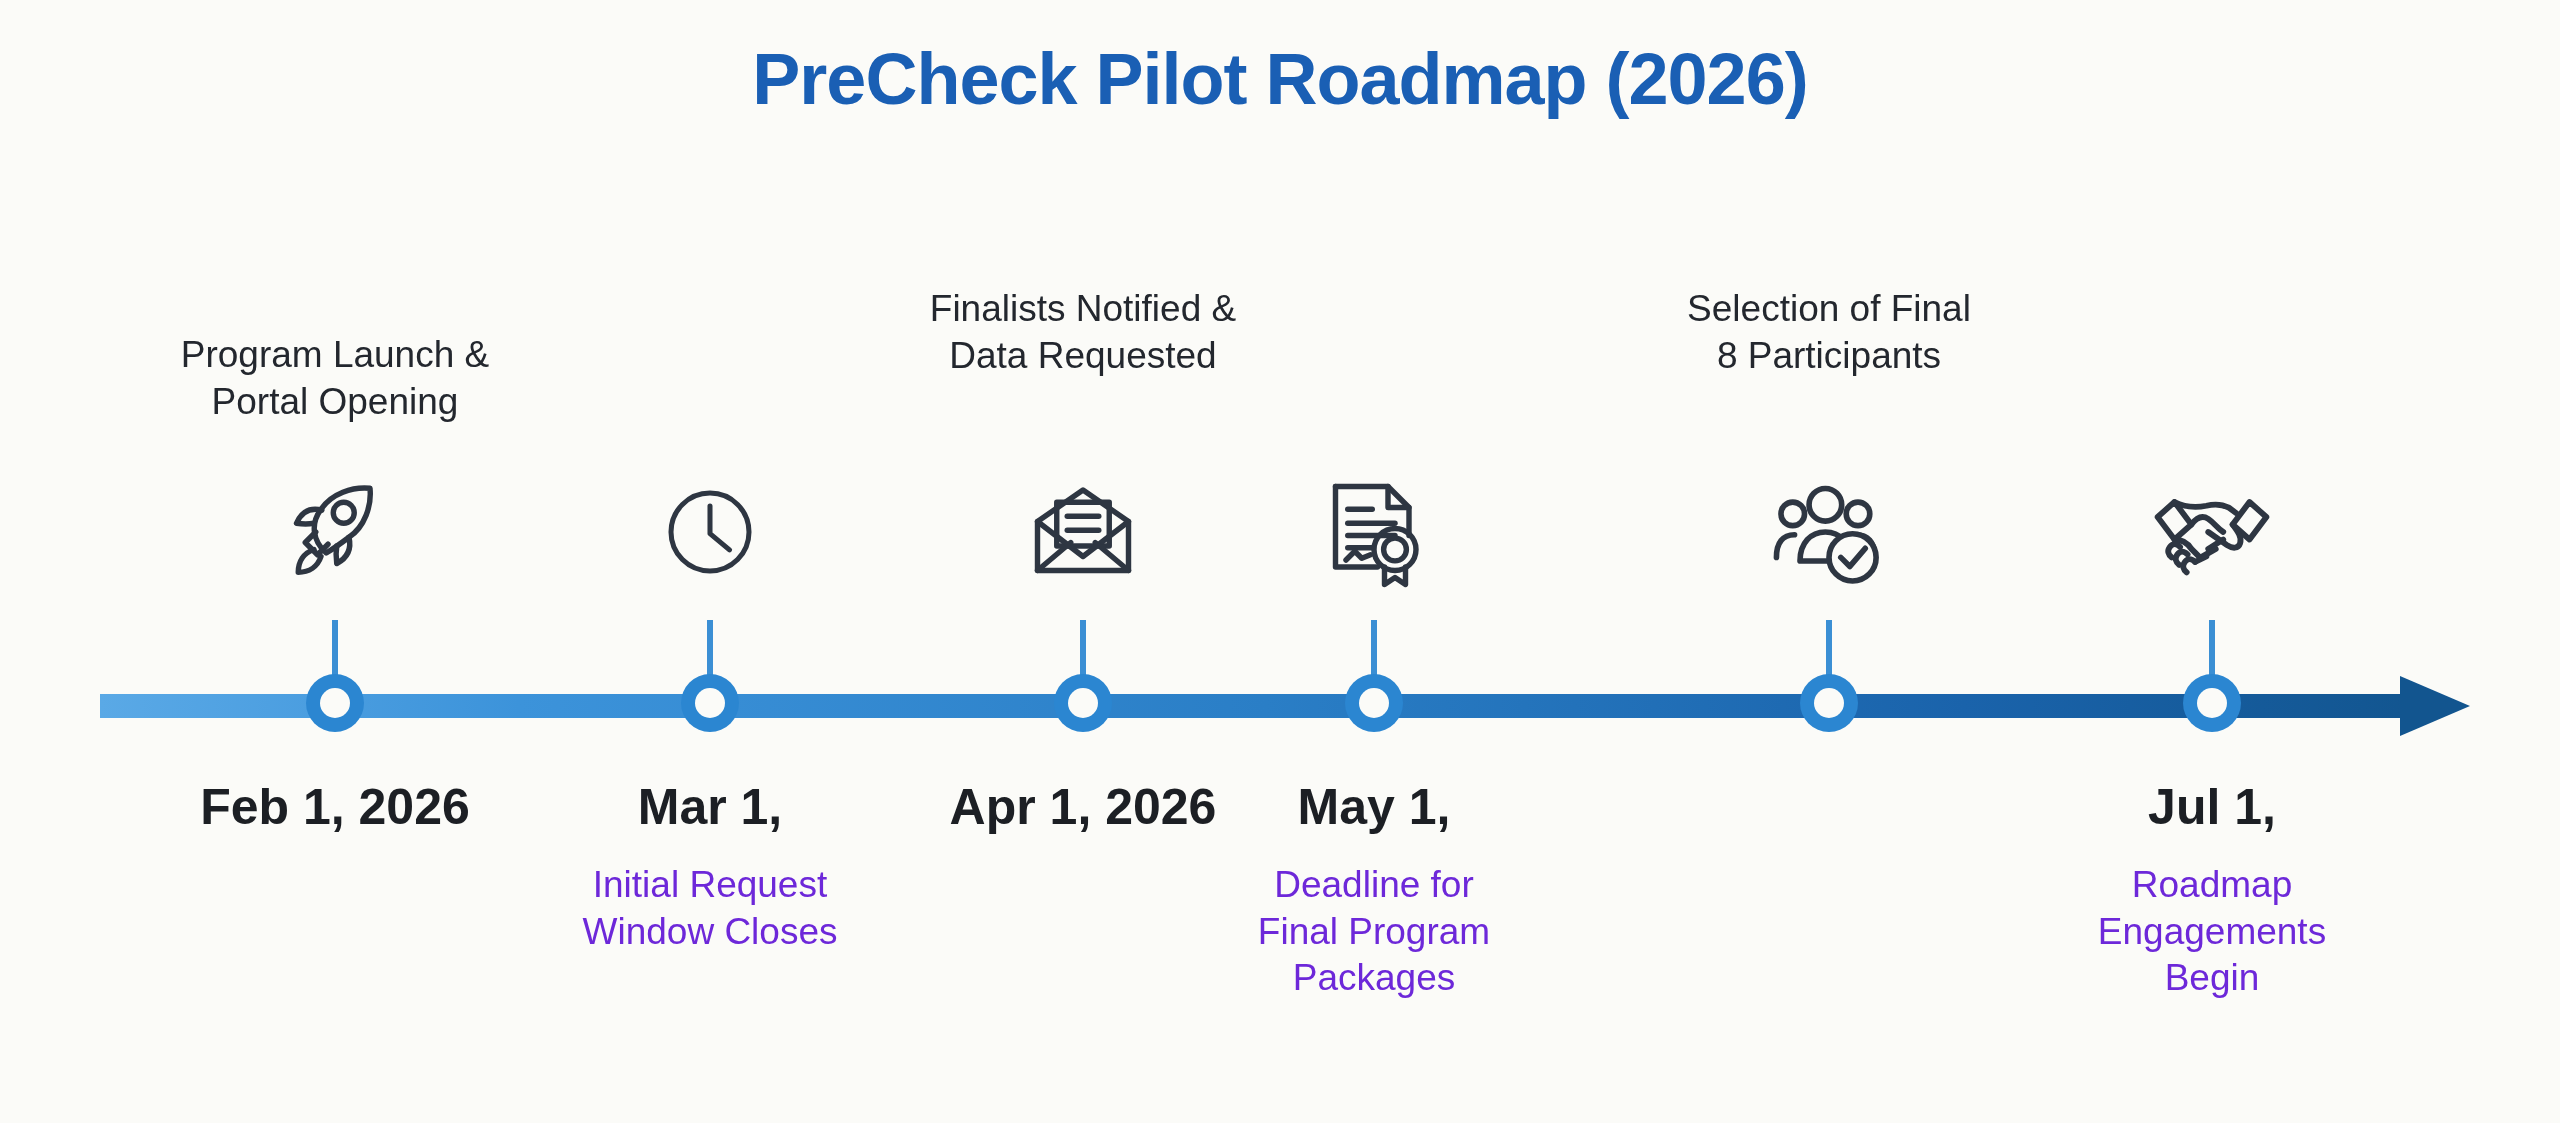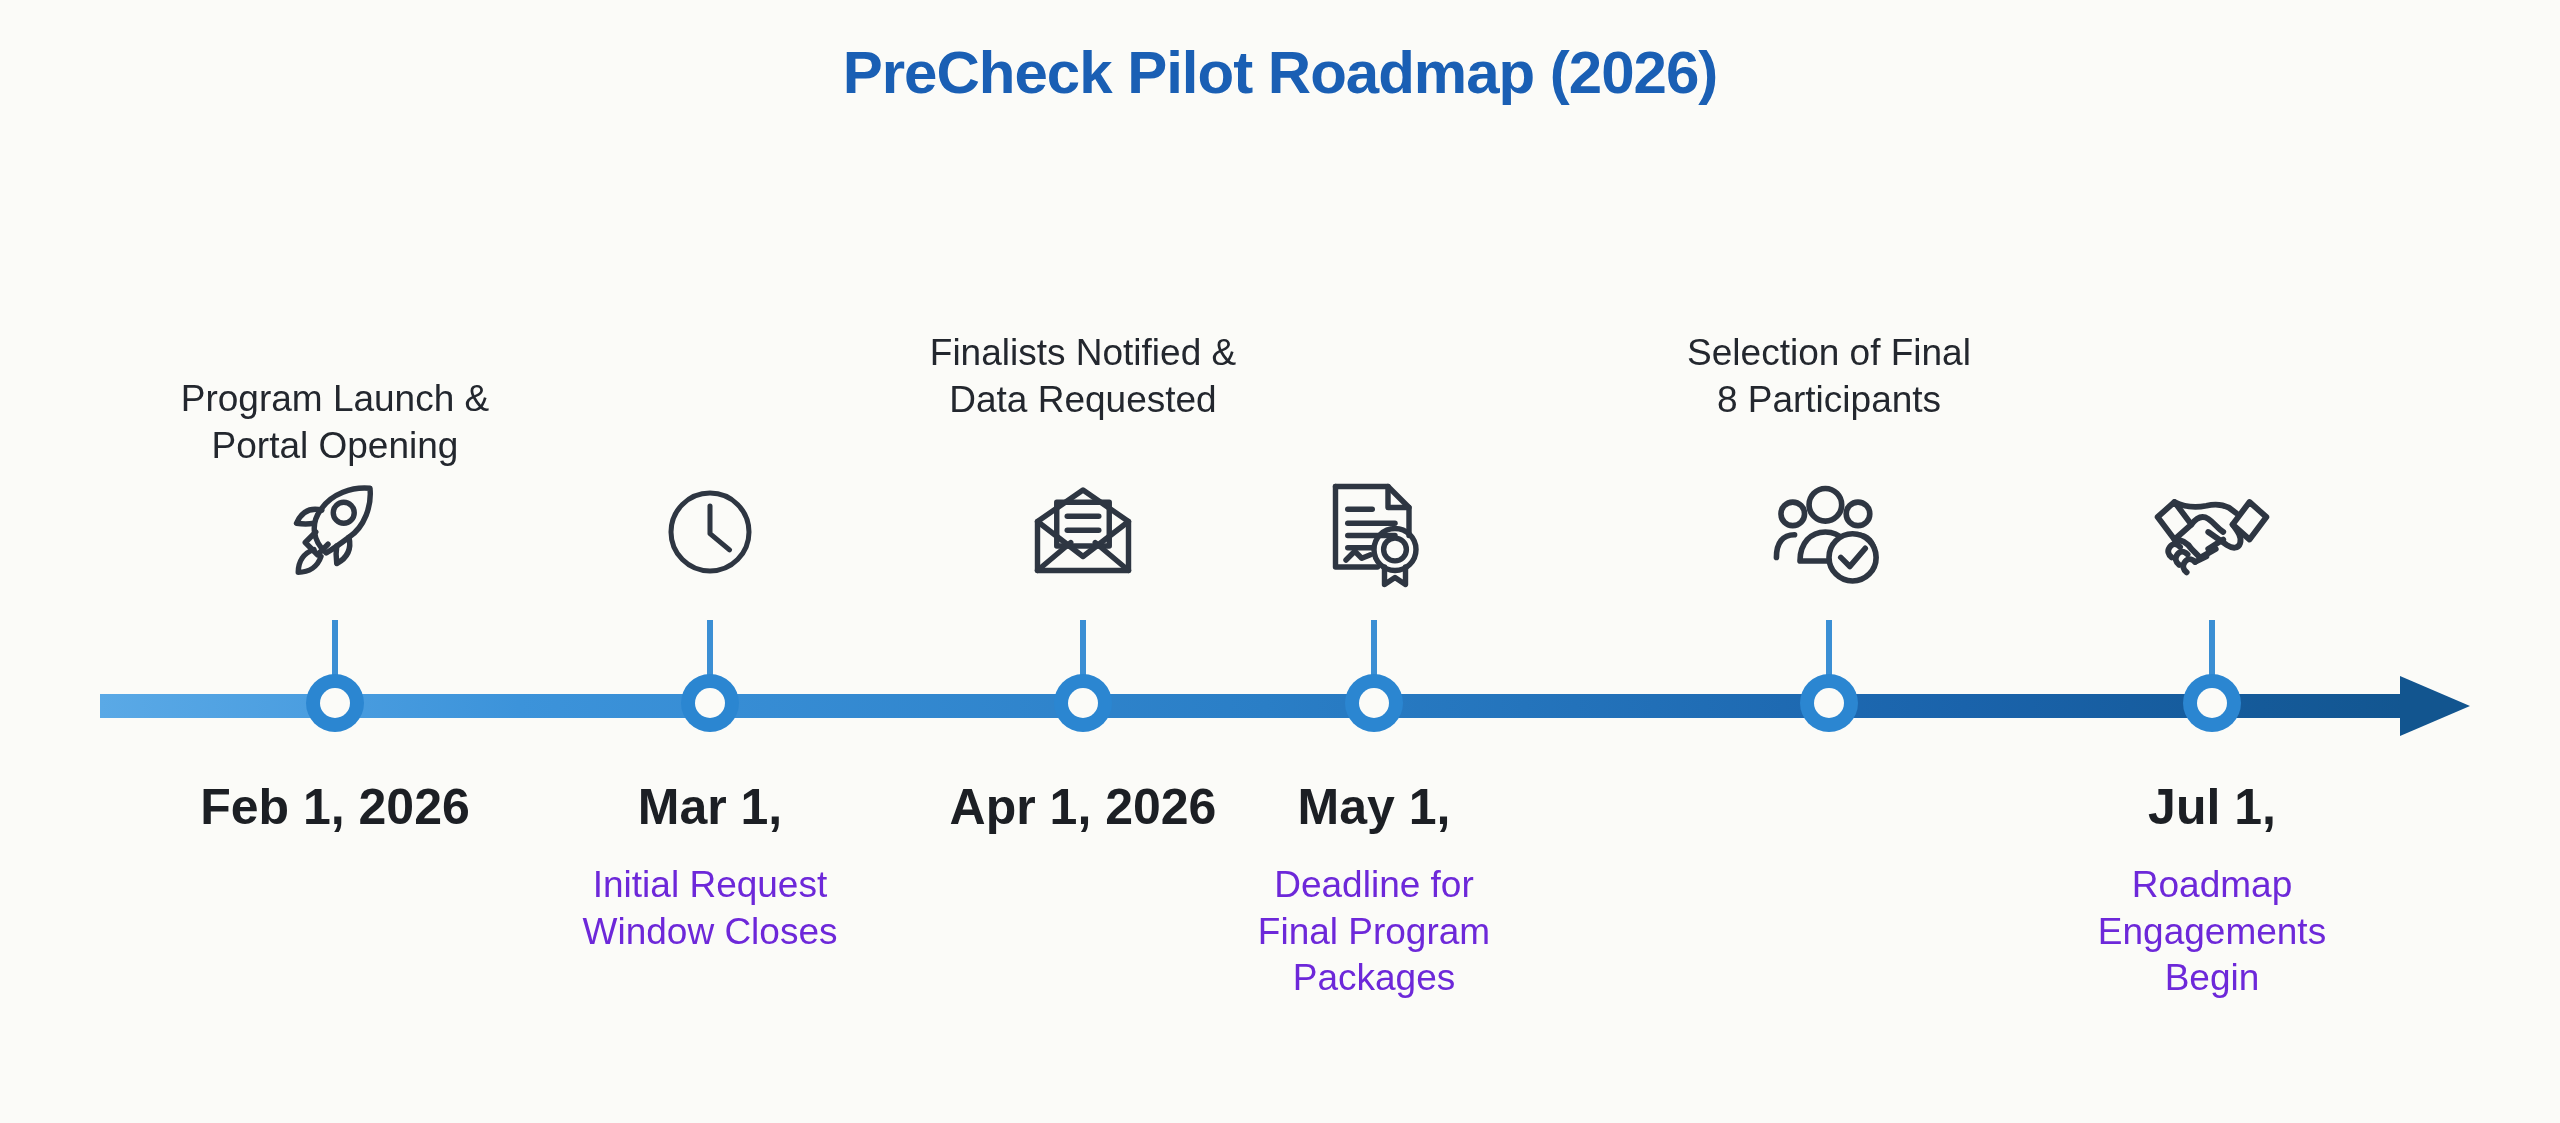--- a/index.html
+++ b/index.html
@@ -10,21 +10,21 @@
     overflow:hidden;
     position:relative;
   }
   #canvas { position:relative; width:2560px; height:1123px; }
 
   
   .title {
     position:absolute;
     left:0; right:0; top:38px;
     text-align:center;
-    font-size:60px;
+    font-size:72px;
     font-weight:bold;
     letter-spacing:-1px;
     color:#1a5fb4;
     white-space:nowrap;
   }
 
   
   .axis-wrap {
     position:absolute;
     left:0; top:676px;
@@ -83,21 +83,20 @@
 
   
   .desc-top {
     position:absolute;
     left:0; width:340px;
     text-align:center;
     font-size:37px;
     line-height:1.26;
     color:#23272e;
     white-space:pre-line;
-    margin-top:44px;
   }
 
   
   .date {
     position:absolute;
     left:0; width:340px;
     top:778px;
     text-align:center;
     font-size:50px;
     font-weight:bold;

